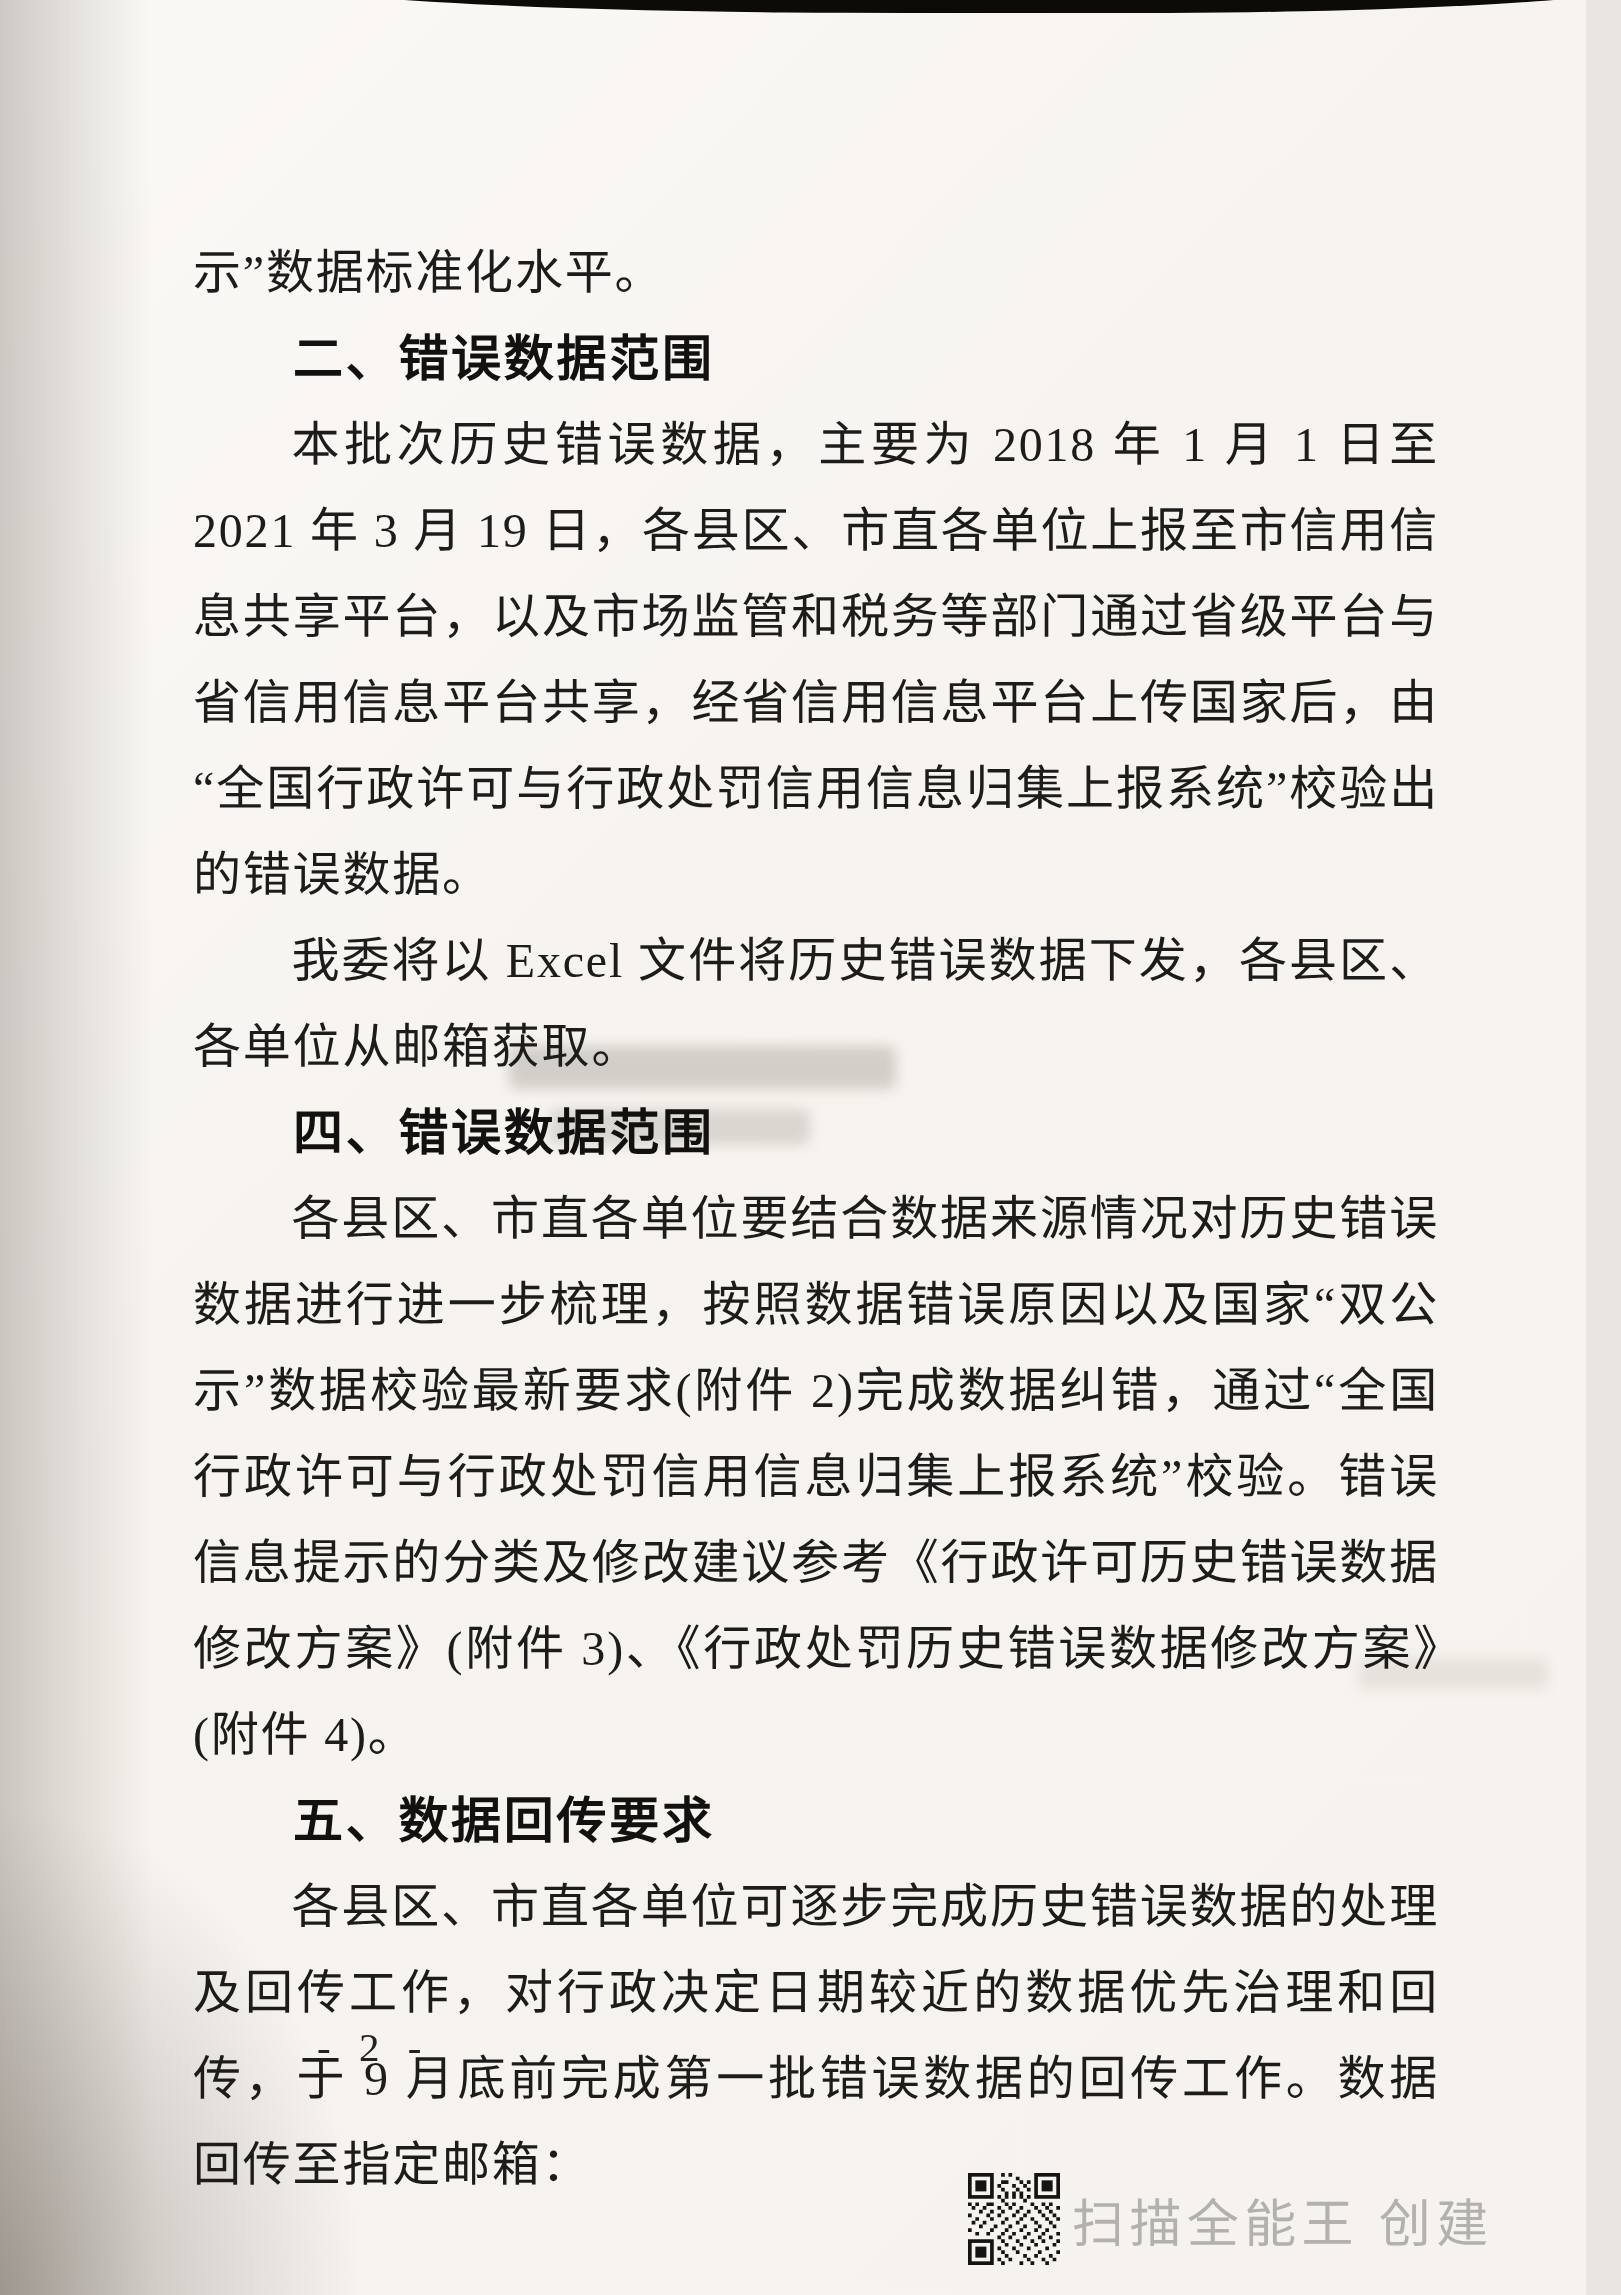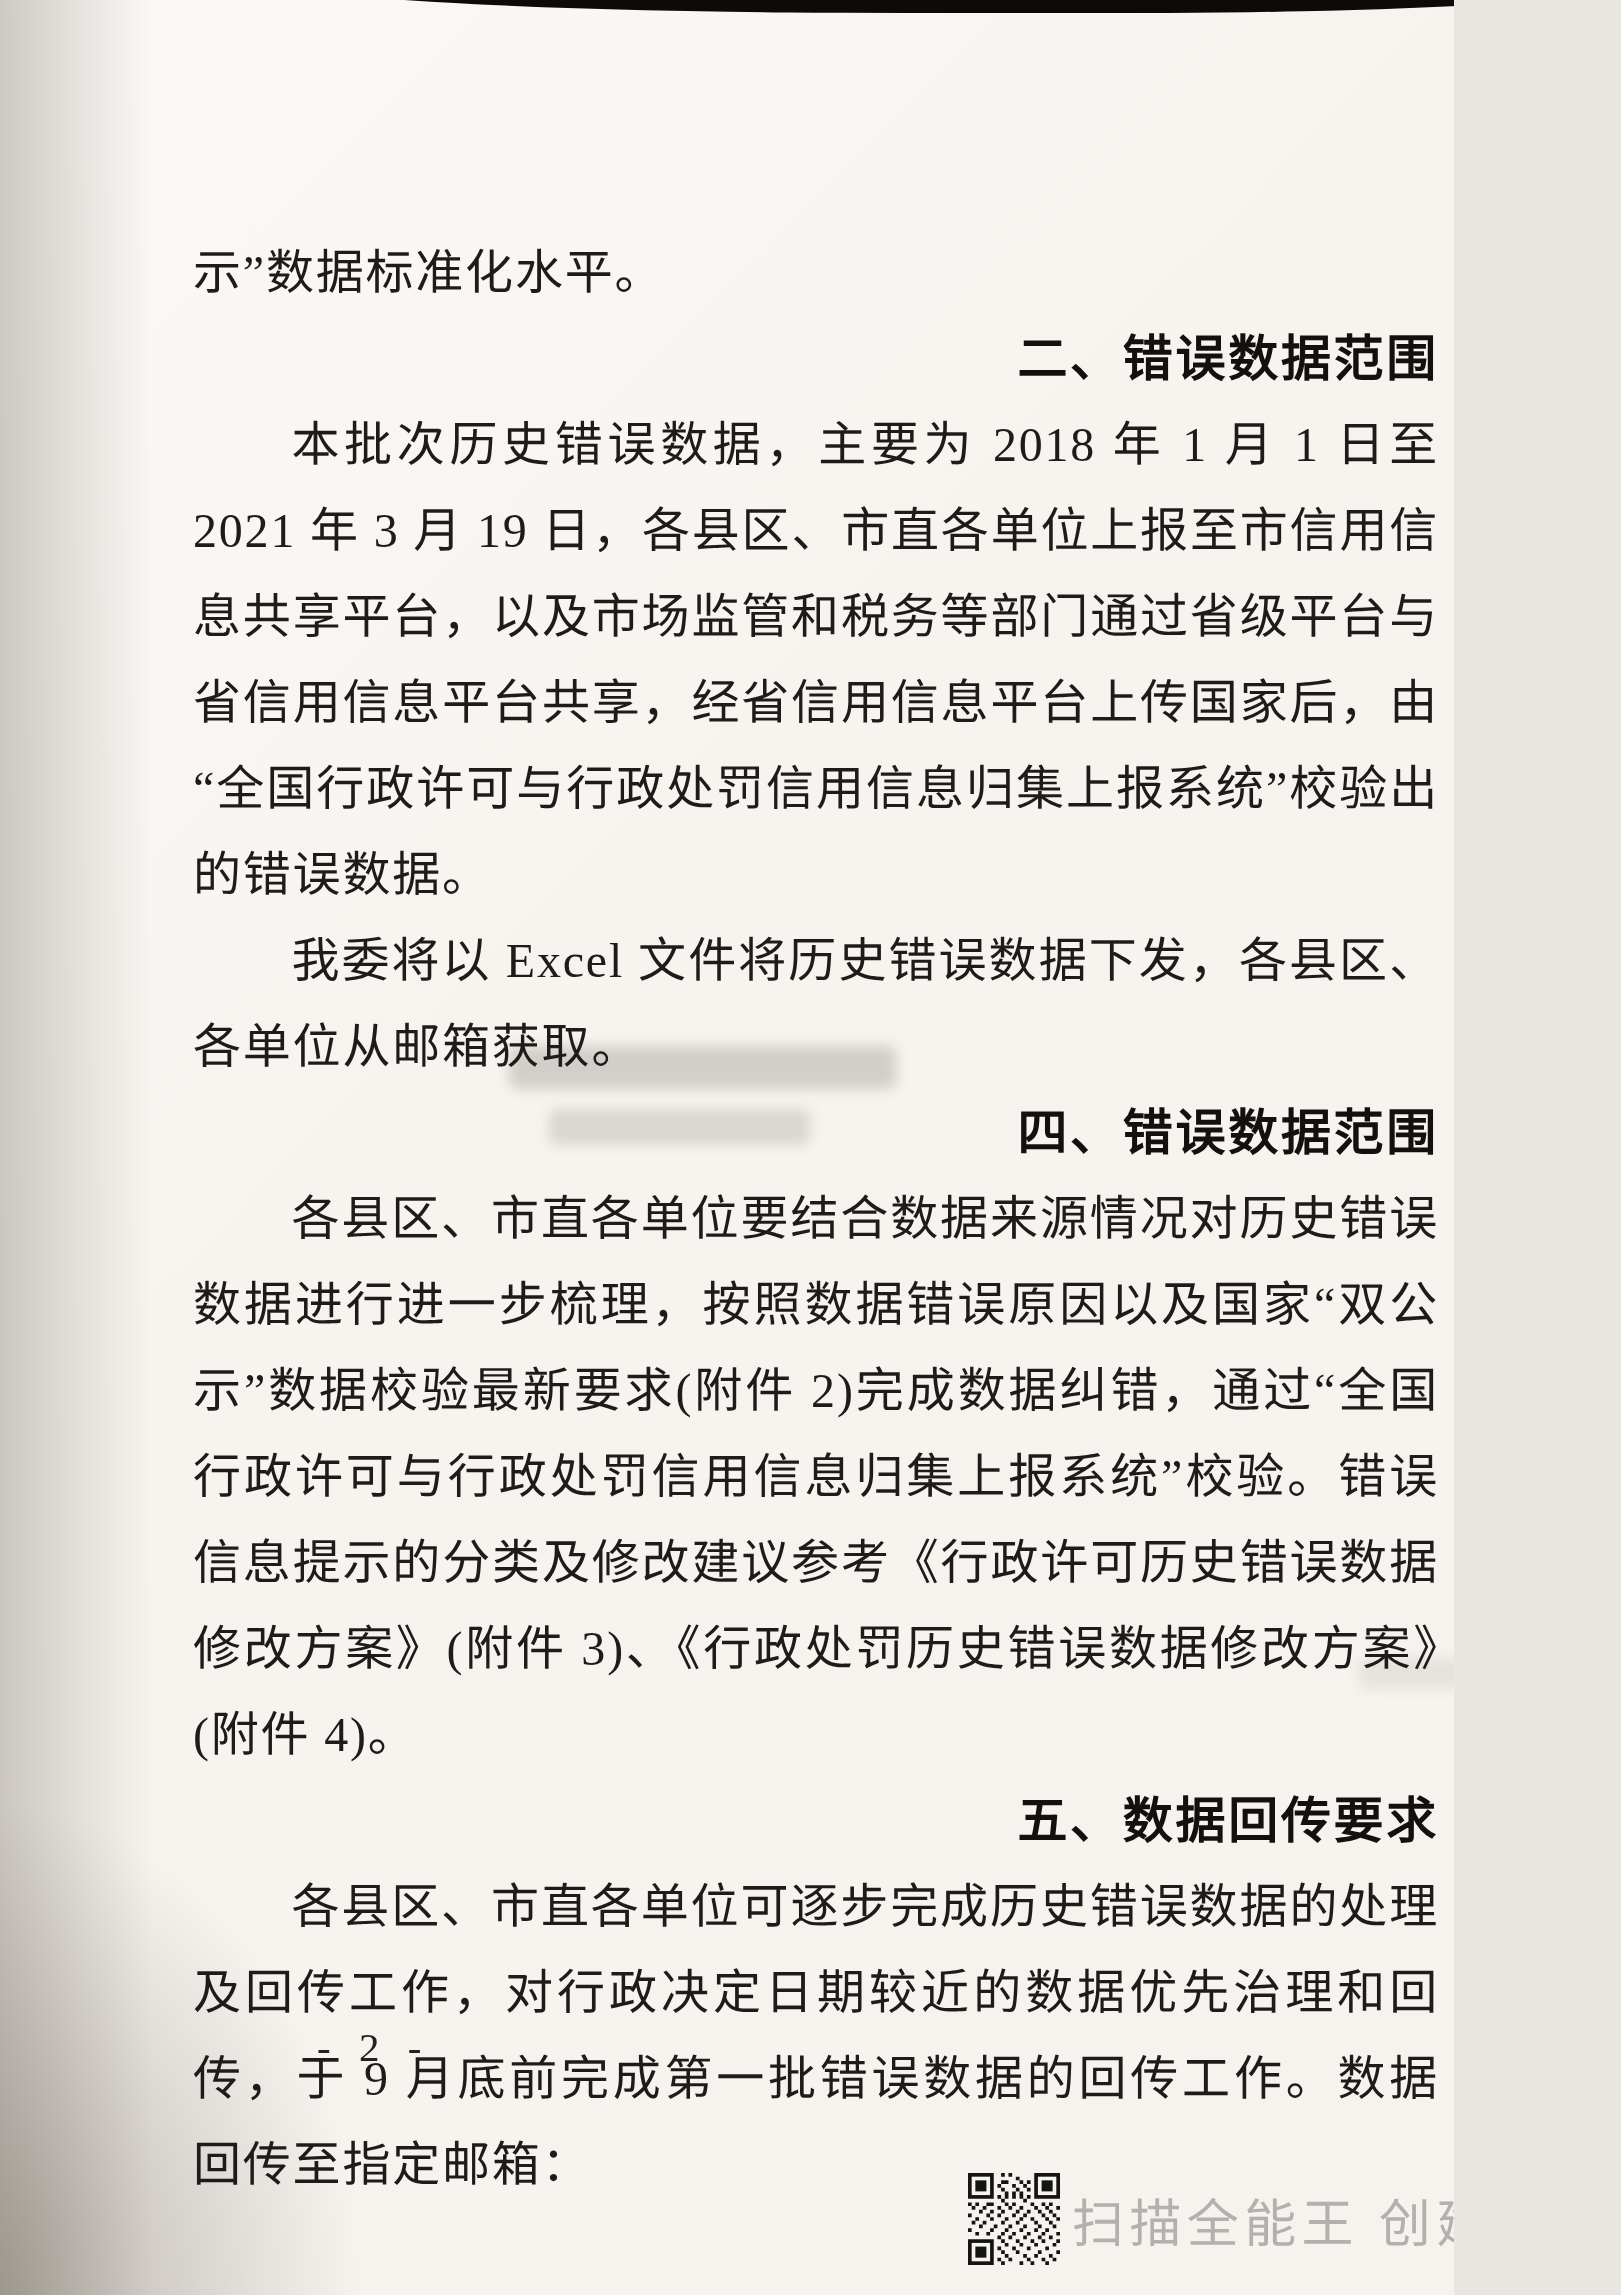--- a/index.html
+++ b/index.html
@@ -3,24 +3,23 @@
 <meta charset="utf-8">
 <style>
   html, body { margin: 0; padding: 0; }
   body {
     width: 1622px; height: 2295px;
     font-family: "Liberation Serif", "DejaVu Serif", serif;
     background: #e9e6e1;
   }
   .page {
     position: relative;
-    width: 1440px; height: 2295px;
+    width: 1586px; height: 2295px;
     background: linear-gradient(135deg, #fbf9f6 0%, #f7f4f0 40%, #f6f3ee 100%);
     overflow: hidden;
-    padding-left: 14px;
   }
   
   .scan-edge-top {
     position: absolute;
     top: -27px; left: 297px;
     width: 1404px; height: 40px;
     background: #0c0b07;
     border-radius: 0 0 48% 52% / 0 0 120% 90%;
   }
   
@@ -62,21 +61,21 @@
   .doc-body p { margin: 0; }
   .para { text-indent: 2.05em; }
   .cont  { text-indent: 0; }
   .heading {
     font-family: "Liberation Sans", "DejaVu Sans", sans-serif;
     font-weight: 700;
     color: #121110;
     font-size: 50px;
     letter-spacing: 2.7px;
     text-indent: 2em;
-    text-align: right;
+    text-align: left;
   }
   .page-number {
     position: absolute;
     left: 317px; top: 2023px;
     font-size: 41px;
     letter-spacing: 9px;
     color: #23221f;
     font-family: "Liberation Serif", "DejaVu Serif", serif;
   }
   .watermark {

